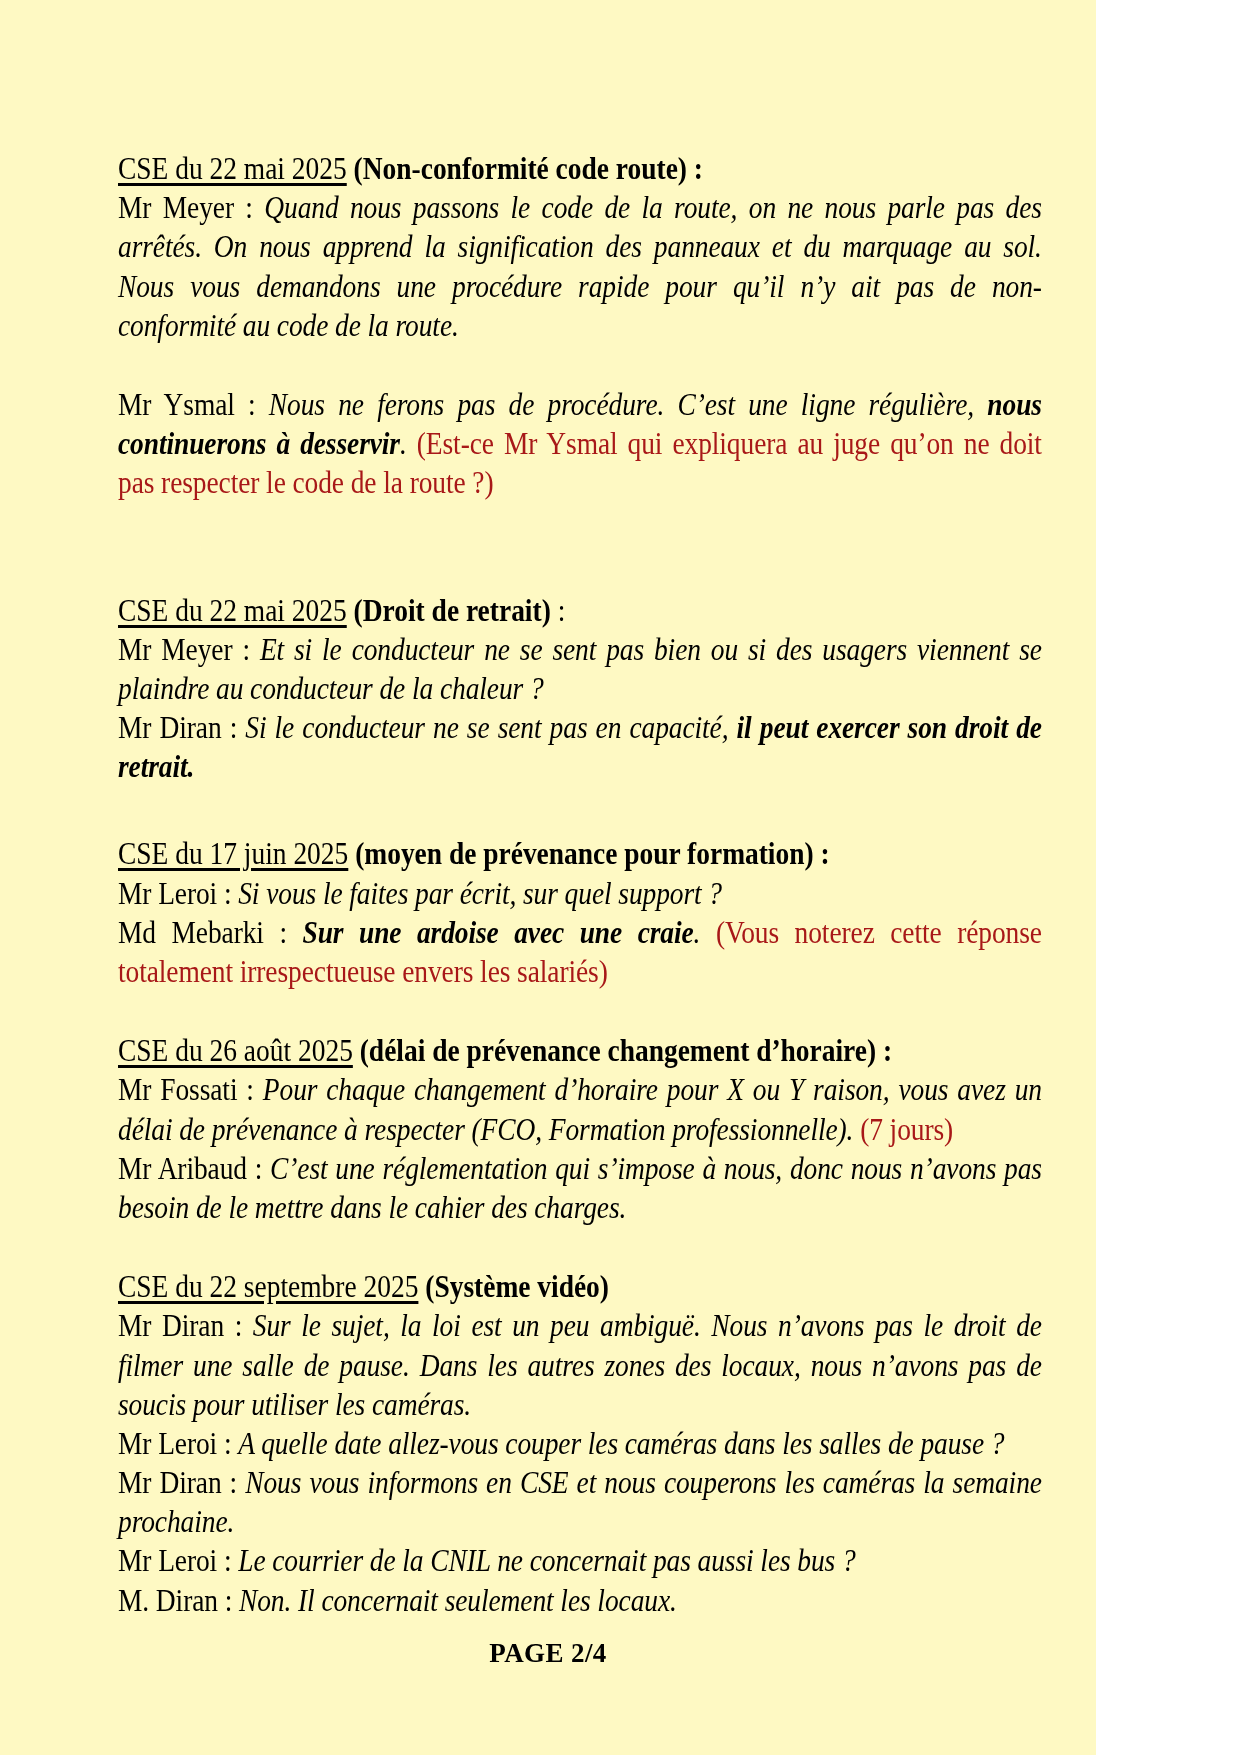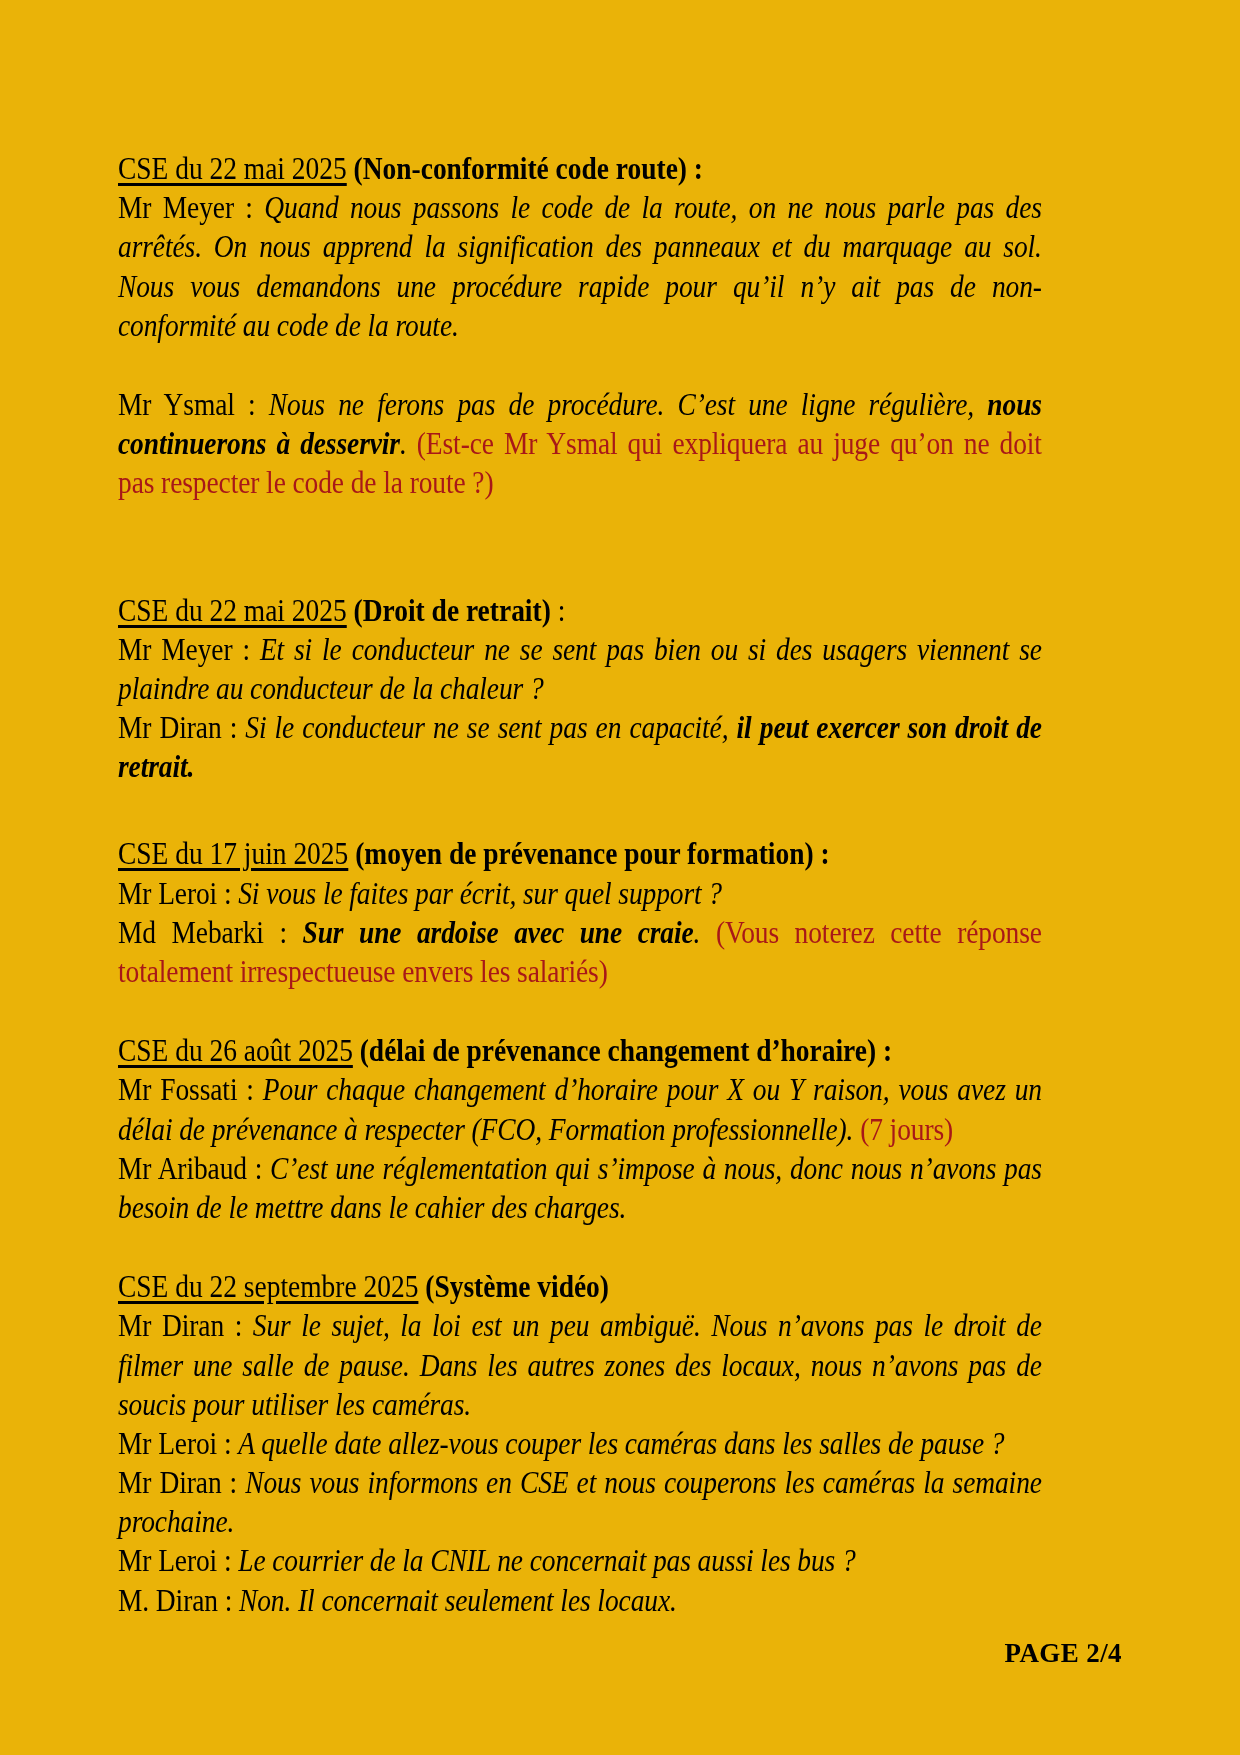--- a/index.html
+++ b/index.html
@@ -3,23 +3,23 @@
 <meta charset="utf-8">
 <title>CSE Document - Page 2/4</title>
 <style>
   html, body {
     margin: 0;
     padding: 0;
     background: #ffffff;
   }
   .page {
     position: relative;
-    width: 1240px;
+    width: 1096px;
     height: 1755px;
-    background: #eab308;
+    background: #fef9c3;
     box-sizing: border-box;
     padding: 150px 68px 60px 118px;
     font-family: "Liberation Serif", "DejaVu Serif", serif;
     font-stretch: condensed;
     color: #000000;
     overflow: hidden;
   }
   .doc-body {
     width: 924px;
   }
@@ -75,21 +75,21 @@
     font-weight: normal;
   }
   .last-line-natural {
     text-align-last: left;
   }
   .footer {
     position: absolute;
     left: 118px;
     right: 118px;
     bottom: 86px;
-    text-align: right;
+    text-align: center;
     font-size: 27px;
     font-weight: bold;
     font-family: "Liberation Serif", "DejaVu Serif", serif;
     letter-spacing: 0.4px;
   }
 </style>
 </head>
 <body>
 
 <div class="page">

